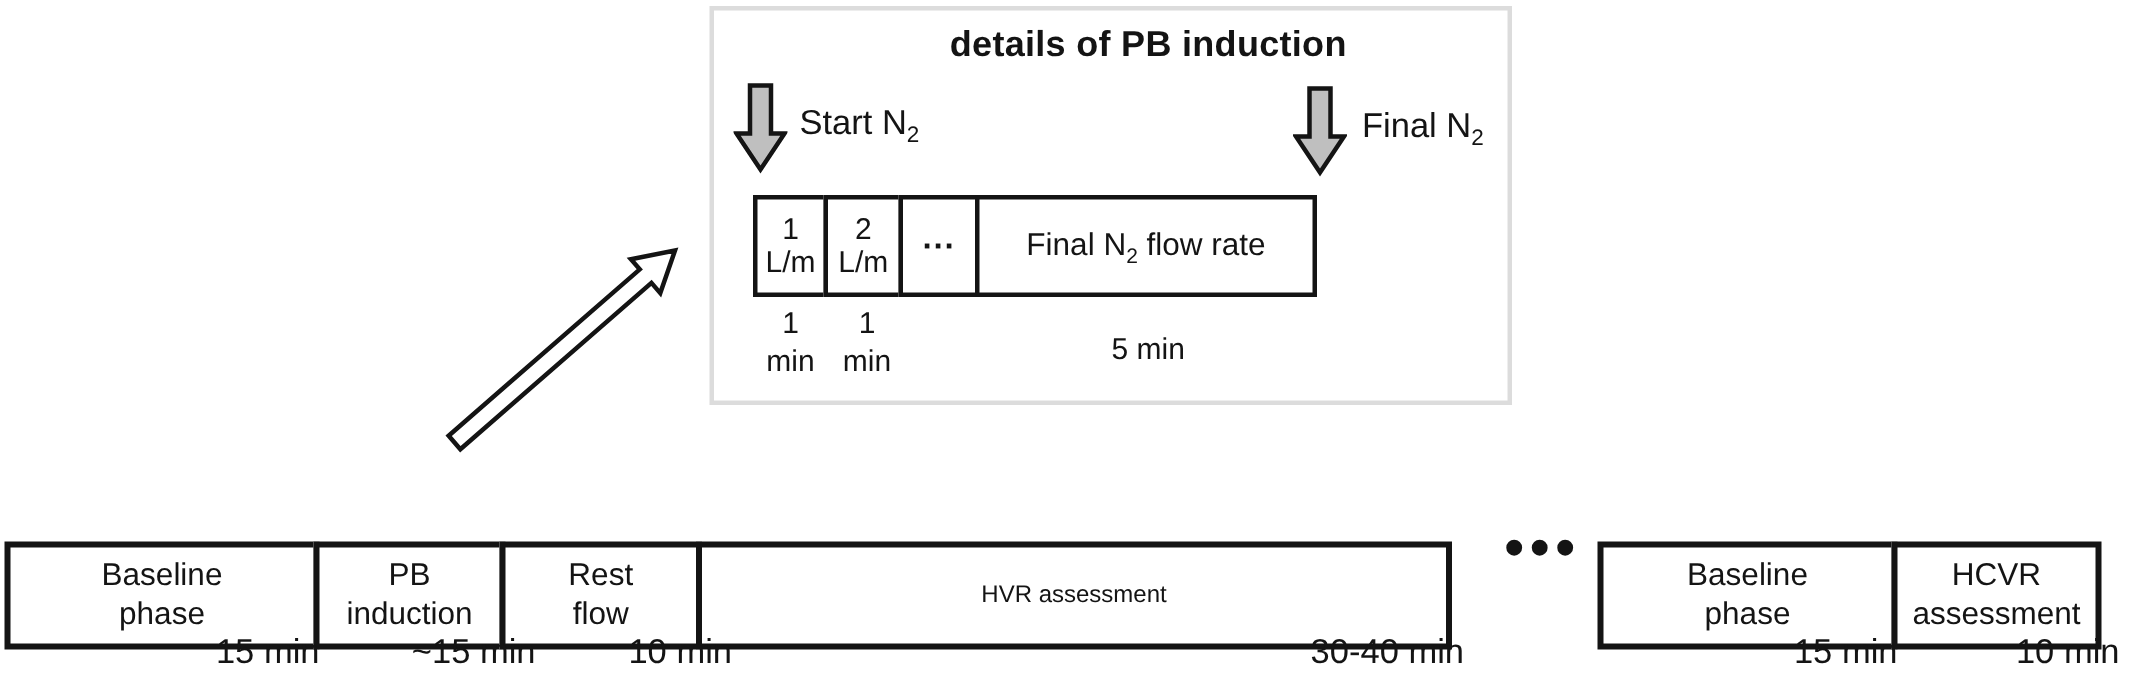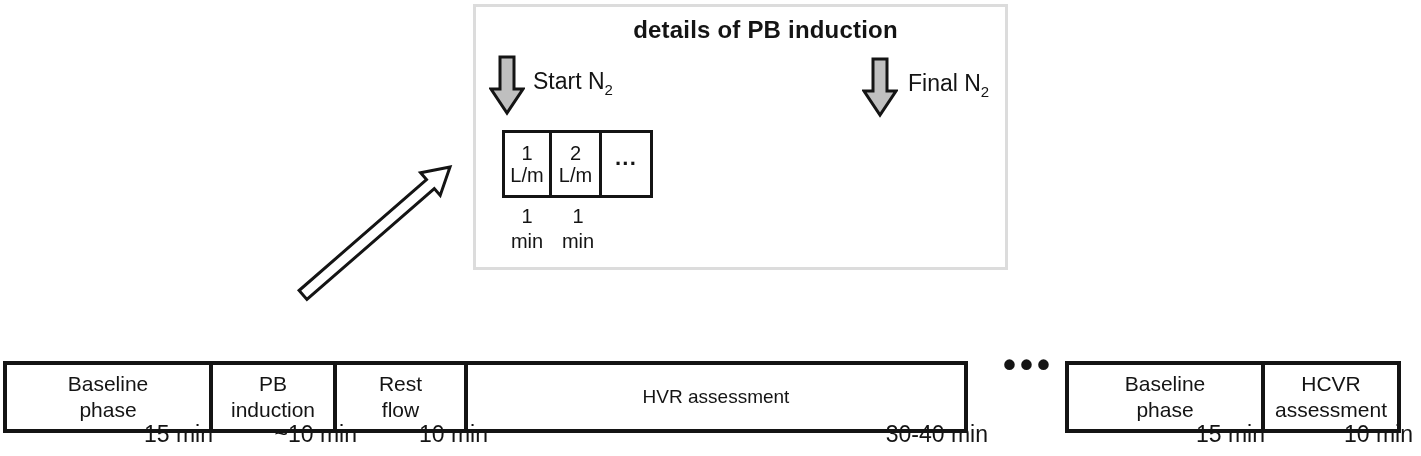--- a/index.html
+++ b/index.html
@@ -68,21 +68,21 @@
     background: #fff;
     display: flex; align-items: center; justify-content: center;
     text-align: center;
     font-size: 21px; line-height: 1.22;
     white-space: pre-line;
   }
   .tl-cell + .tl-cell { margin-left: -4px; }
   .g1c1 { width: 210px; }
   .g1c2 { width: 128px; }
   .g1c3 { width: 135px; }
-  .g1c4 { width: 504px; font-size: 19px; }
+  .g1c4 { width: 504px; font-size: 16px; }
   .g2c1 { width: 200px; }
   .g2c2 { width: 140px; }
 
   .tl-ellipsis {
     left: 988px; top: 329px; width: 77px; height: 72px;
     display: flex; align-items: center; justify-content: center;
     font-size: 37px; font-weight: bold; letter-spacing: 4px;
     padding-left: 4px; box-sizing: border-box;
   }
 
@@ -115,26 +115,30 @@
   <div class="abs n2-label" style="left:908px; top:70px;">
     <span>Final N</span><sub>2</sub>
   </div>
 
   <div class="abs flow-row">
     <div class="flow-cell fc1">1
 L/m</div>
     <div class="flow-cell fc2">2
 L/m</div>
     <div class="flow-cell fc3">···</div>
+    <div class="flow-cell fc4">
+      <span><span>Final N</span><sub>2</sub><span> flow rate</span></span>
+    </div>
   </div>
 
   <div class="abs mini-dur" style="left:500px; top:204px; width:54px;">1
 min</div>
   <div class="abs mini-dur" style="left:551px; top:204px; width:54px;">1
 min</div>
+  <div class="abs mini-dur" style="left:653px; top:221px; width:225px;">5 min</div>
 
   <svg class="abs" style="left:288px; top:153px;" width="180" height="160" viewBox="0 0 180 160">
     <polygon points="11.1,137.5 138.5,26.6 132.6,19.8 162,14 152.2,42.4 146.3,35.6 18.9,146.5" fill="#ffffff" stroke="#141414" stroke-width="3" stroke-linejoin="miter"></polygon>
   </svg>
 
   <div class="abs tl-row" style="left:3px; top:329px;">
     <div class="tl-cell g1c1">Baseline
 phase</div>
     <div class="tl-cell g1c2">PB
 induction</div>
@@ -146,19 +150,19 @@
   <div class="abs tl-ellipsis">•••</div>
 
   <div class="abs tl-row" style="left:1065px; top:329px;">
     <div class="tl-cell g2c1">Baseline
 phase</div>
     <div class="tl-cell g2c2">HCVR
 assessment</div>
   </div>
 
   <div class="abs duration" style="left:3px; width:210px;">15 min</div>
-  <div class="abs duration" style="left:213px; width:144px;">~10 min</div>
+  <div class="abs duration" style="left:213px; width:144px;">~15 min</div>
   <div class="abs duration" style="left:357px; width:131px;">10 min</div>
-  <div class="abs duration" style="left:488px; width:500px;">30-40 min</div>
+  <div class="abs duration" style="left:476px; width:500px;">30-40 min</div>
   <div class="abs duration" style="left:1065px; width:200px;">15 min</div>
   <div class="abs duration" style="left:1265px; width:148px;">10 min</div>
 
 </div>
 
 </body></html>

